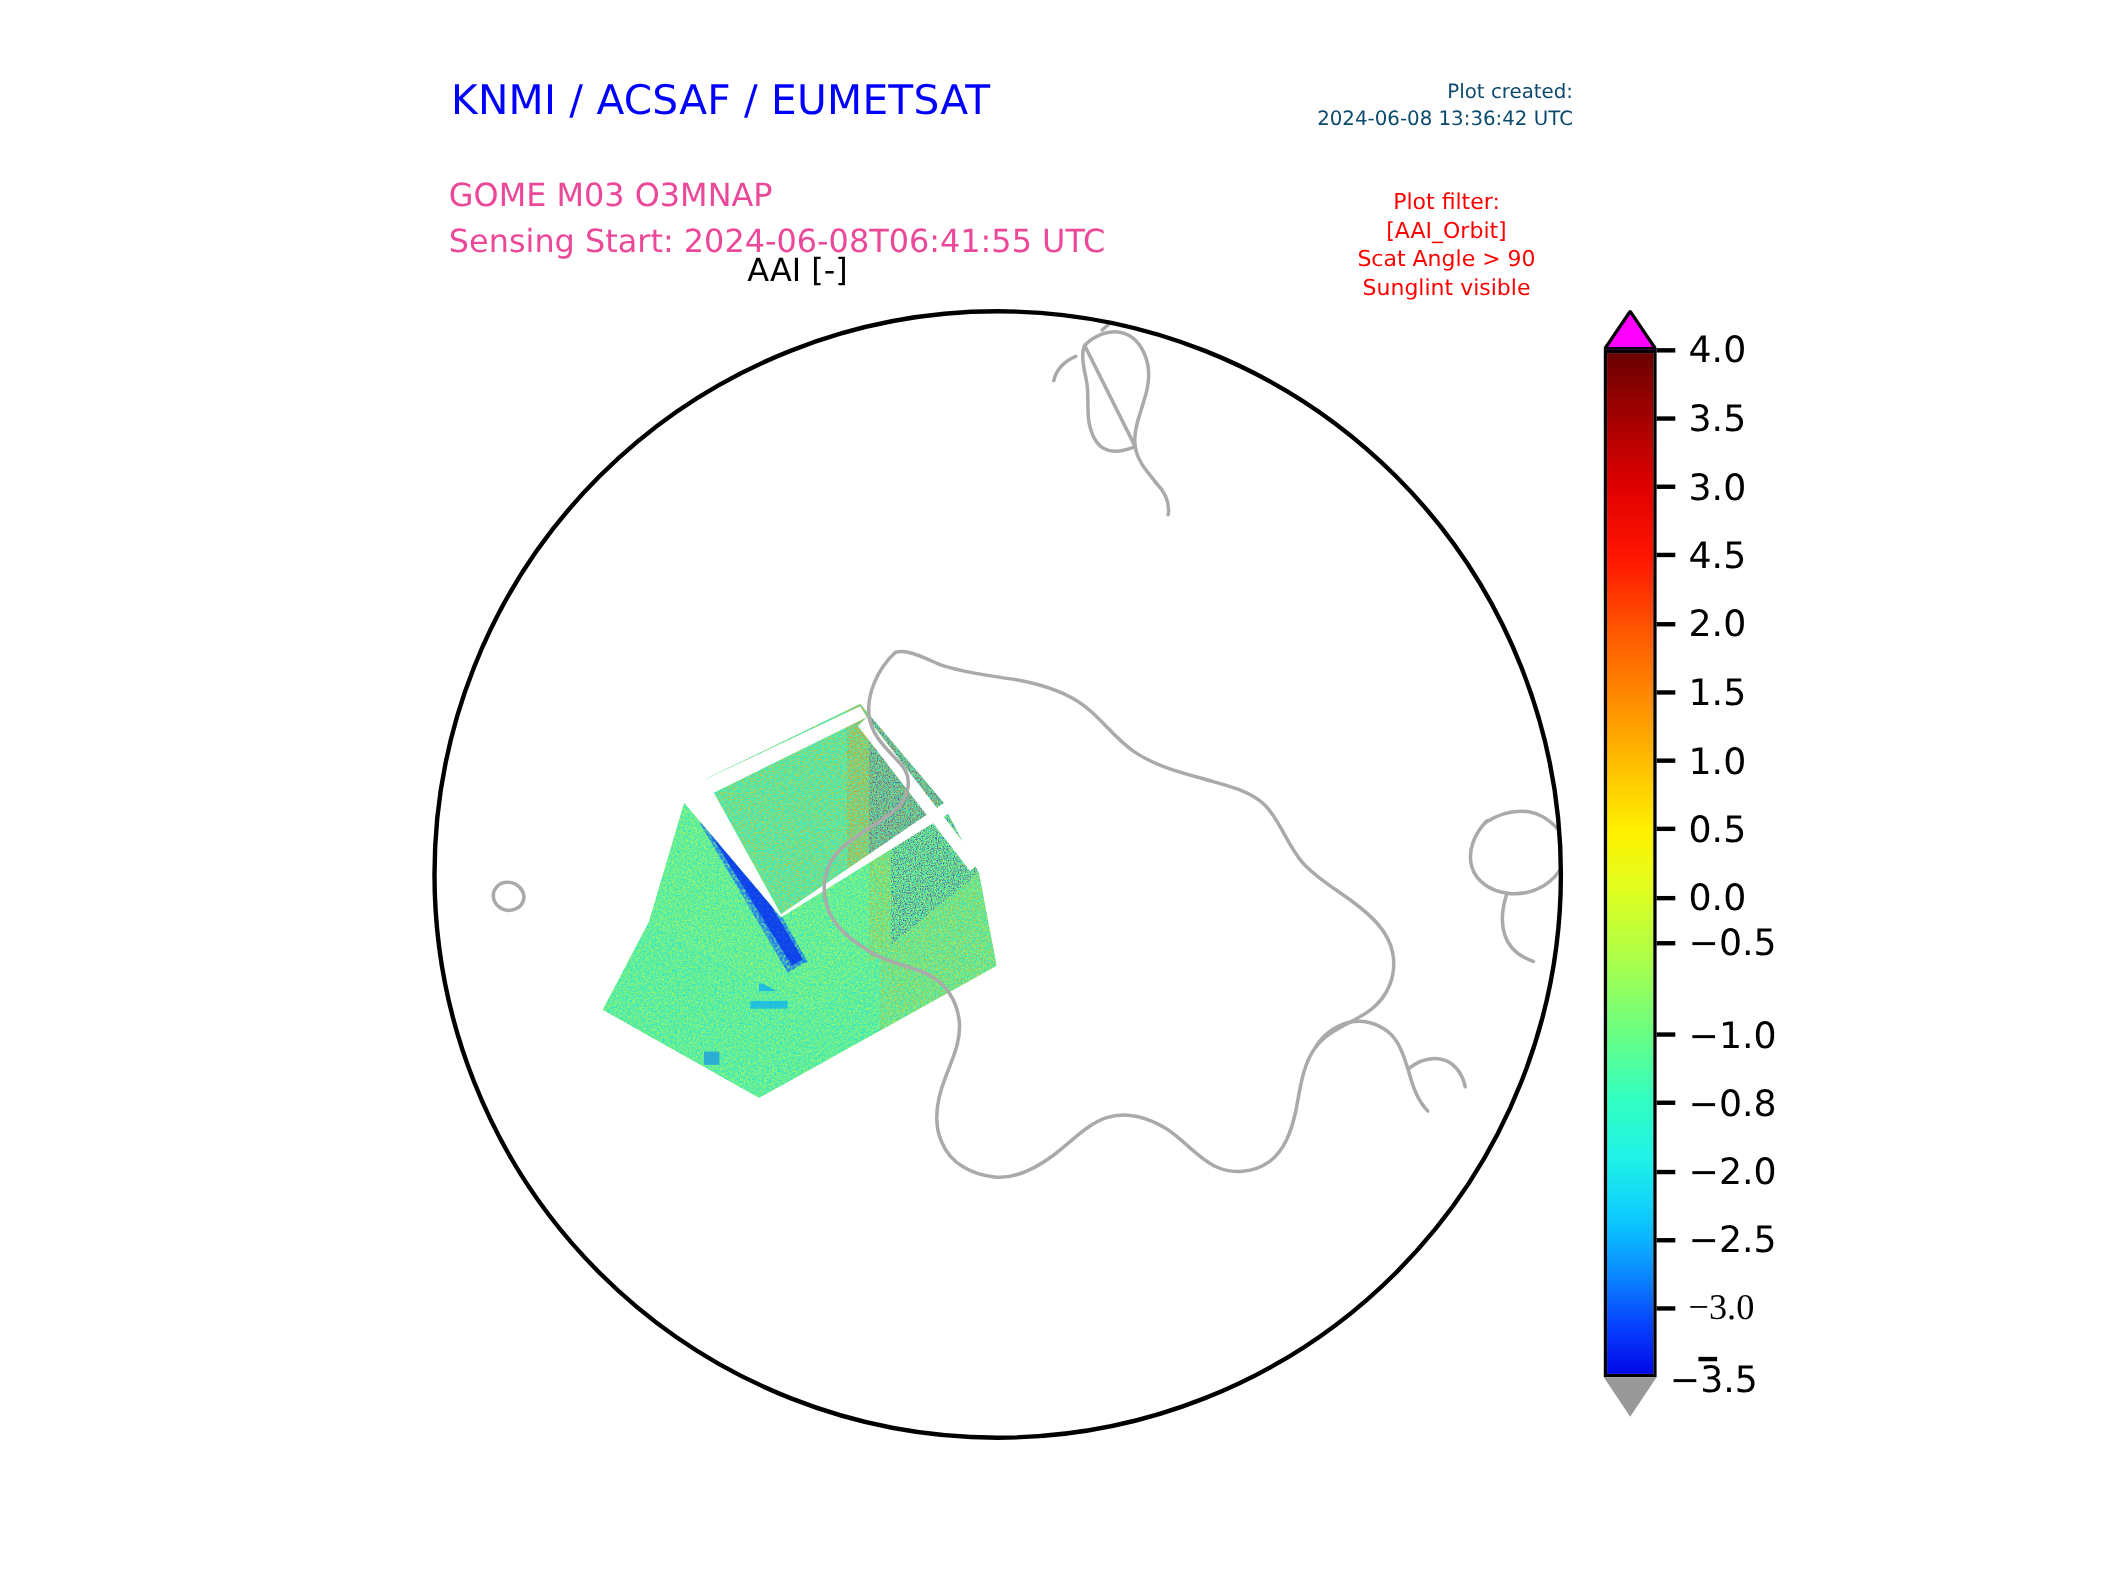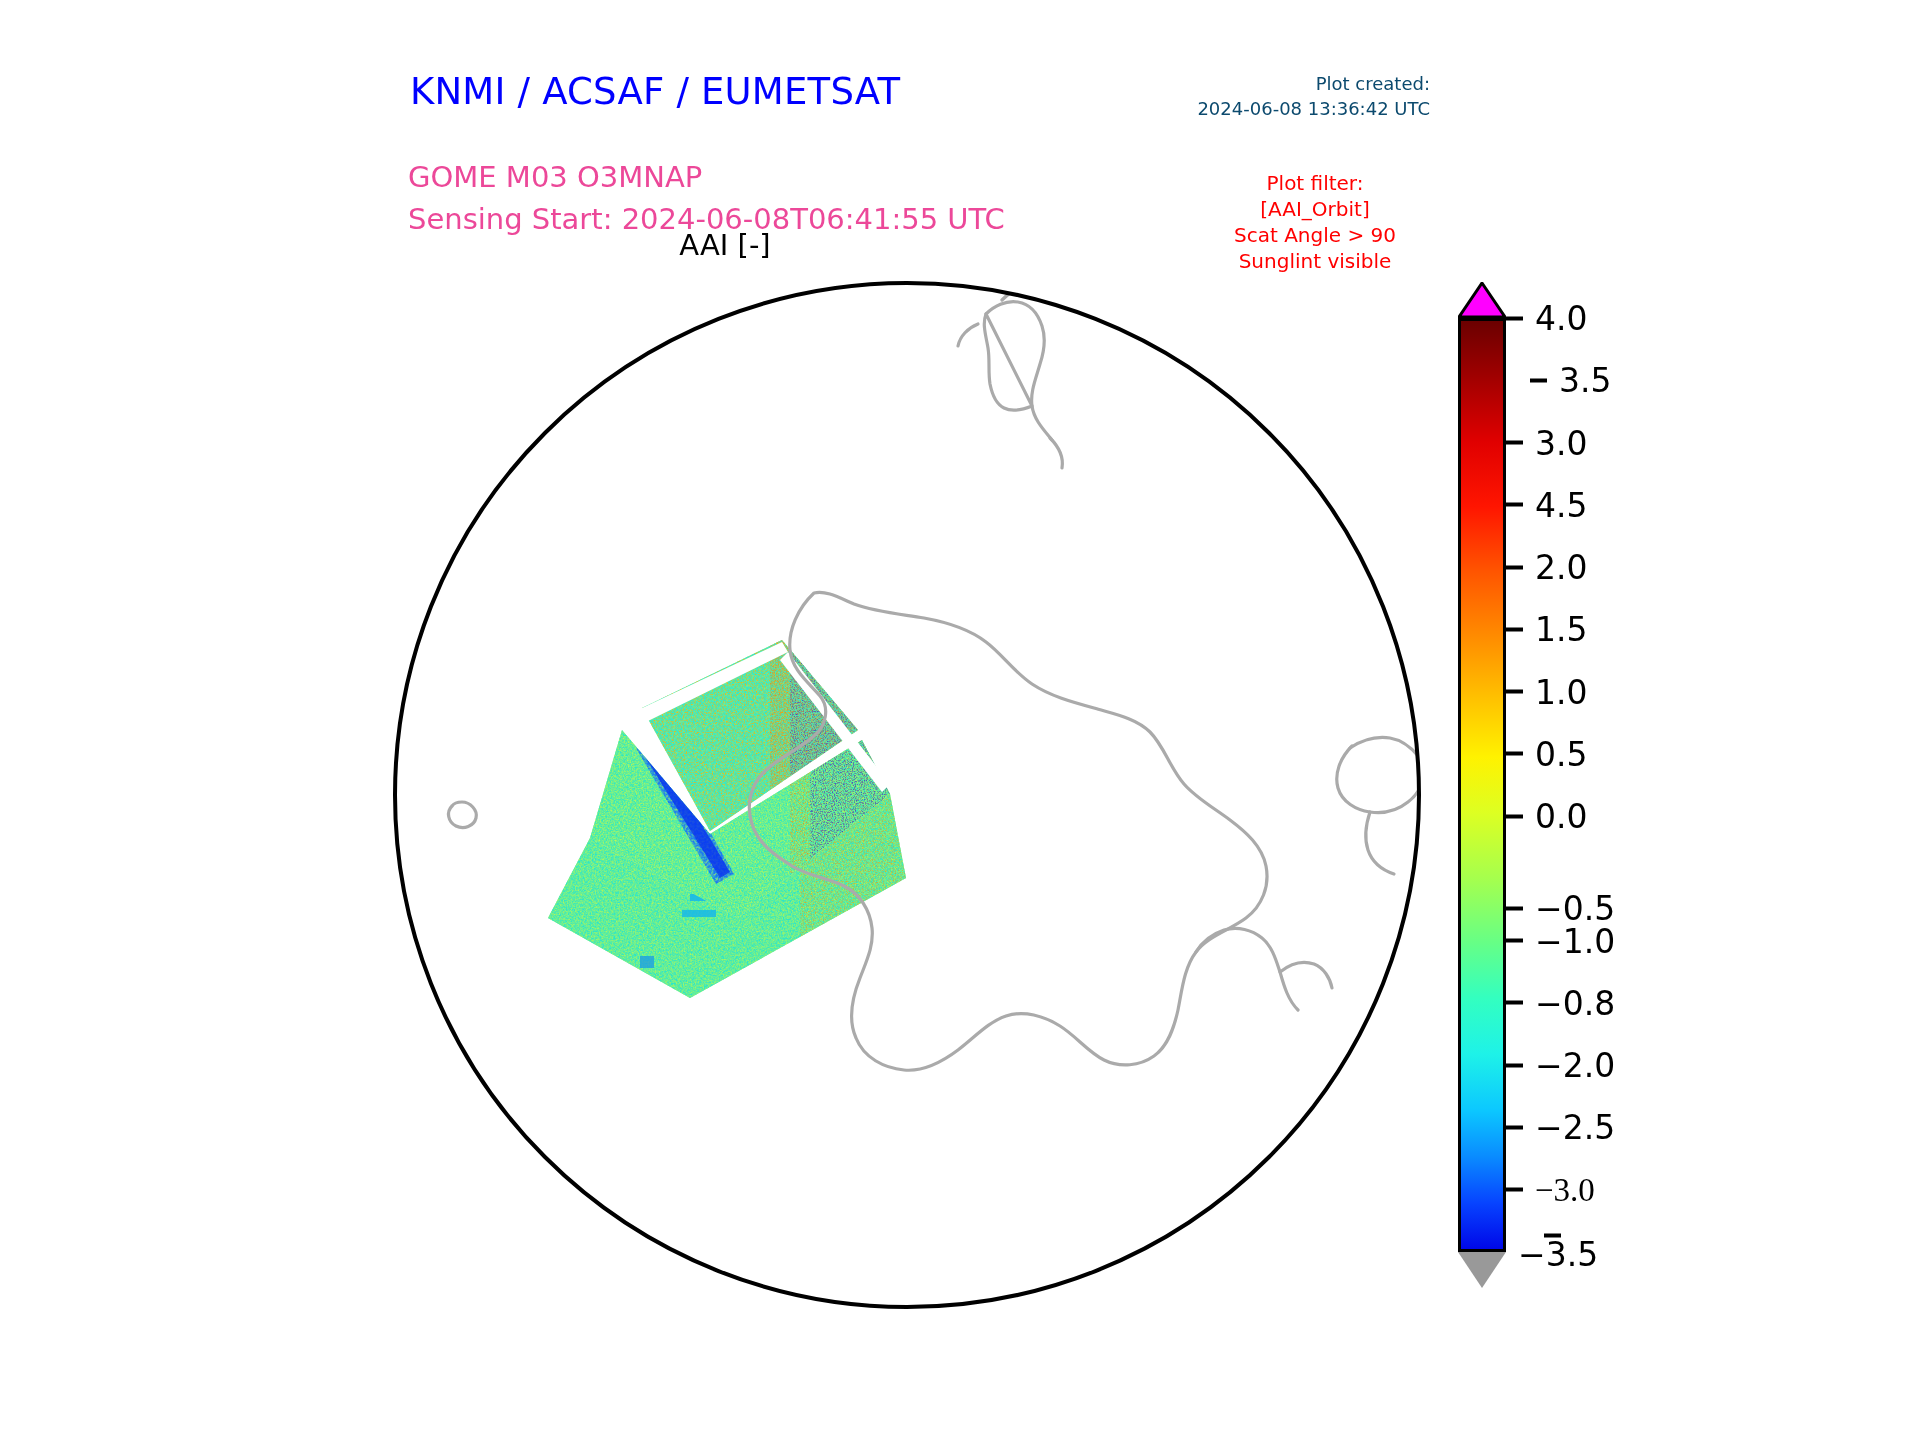--- a/index.html
+++ b/index.html
@@ -215,21 +215,21 @@
   <svg id="cbar-up-line" viewBox="0 0 48 36">
     <polygon points="24,1 47,35 1,35" fill="none" stroke="#000" stroke-width="3"></polygon>
   </svg>
   <div id="cbar-body"></div>
   <div id="cbar-down"></div>
   <div id="cbar-ticks">
       <div class="tick-row" style="top: 36px;">
         <div class="tick-mark"></div>
         <div class="tick-label">4.0</div>
       </div>
-      <div class="tick-row" style="top: 98.2667px; margin-left: 24px;">
+      <div class="tick-row" style="top: 98.2667px;">
         <div class="tick-mark"></div>
         <div class="tick-label">3.5</div>
       </div>
       <div class="tick-row" style="top: 160.533px;">
         <div class="tick-mark"></div>
         <div class="tick-label">3.0</div>
       </div>
       <div class="tick-row" style="top: 222.8px;">
         <div class="tick-mark"></div>
         <div class="tick-label">4.5</div>
@@ -247,21 +247,21 @@
         <div class="tick-label">1.0</div>
       </div>
       <div class="tick-row" style="top: 471.867px;">
         <div class="tick-mark"></div>
         <div class="tick-label">0.5</div>
       </div>
       <div class="tick-row" style="top: 534.133px;">
         <div class="tick-mark"></div>
         <div class="tick-label">0.0</div>
       </div>
-      <div class="tick-row" style="top: 626px; justify-content: center;">
+      <div class="tick-row" style="top: 575px; justify-content: center;">
         <div class="tick-mark"></div>
         <div class="tick-label">−0.5</div>
       </div>
       <div class="tick-row" style="top: 658.667px;">
         <div class="tick-mark"></div>
         <div class="tick-label">−1.0</div>
       </div>
       <div class="tick-row" style="top: 720.933px;">
         <div class="tick-mark"></div>
         <div class="tick-label">−0.8</div>

